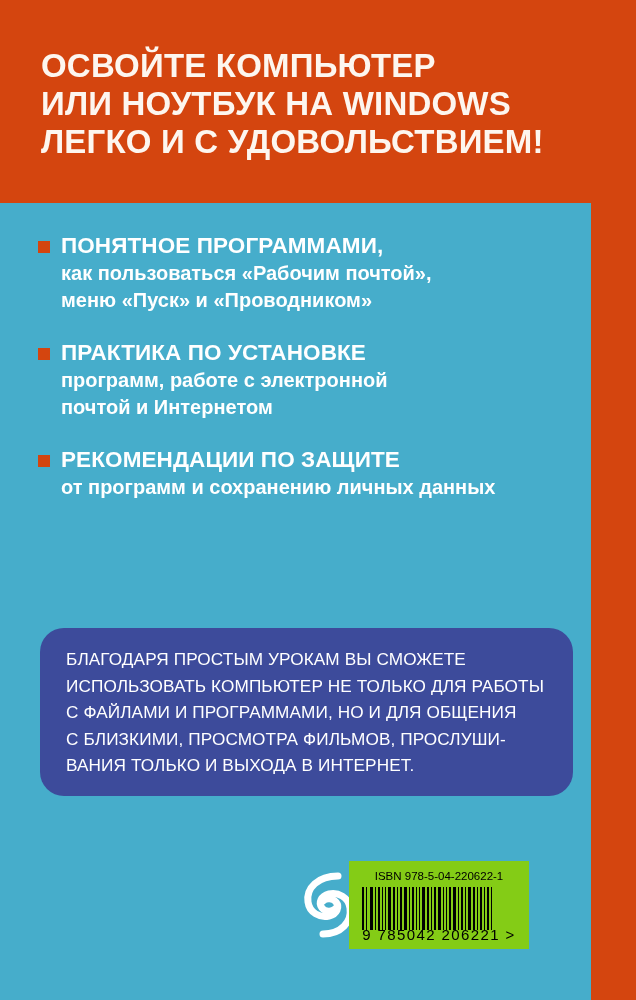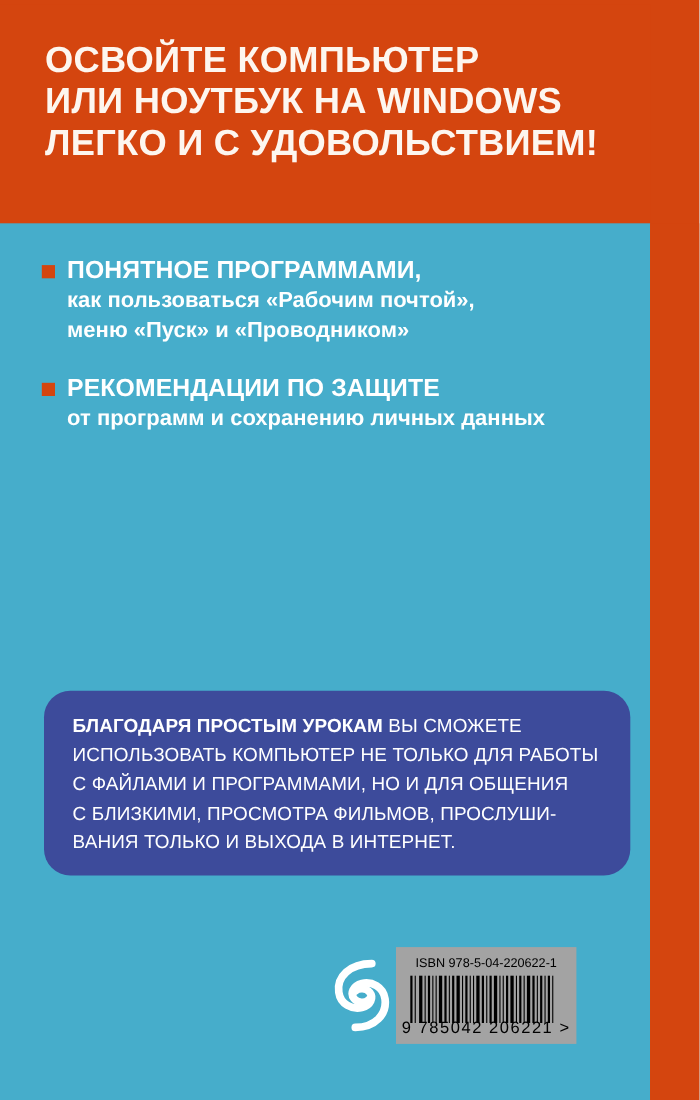--- a/index.html
+++ b/index.html
@@ -13,21 +13,21 @@
   .cover {
     position: relative;
     width: 636px;
     height: 1000px;
     overflow: hidden;
     background: #d4450f;
   }
   
   .headline-band {
     position: absolute;
-    left: 0; top: 4px;
+    left: 0; top: 16px;
     width: 591px;
     height: 203px;
     background: #d4450f;
   }
   .headline {
     position: absolute;
     left: 41px;
     top: 31px;
     width: 560px;
     color: #fdf6ef;
@@ -107,38 +107,38 @@
     top: 18px;
     right: 18px;
     color: #ffffff;
     font-size: 17.2px;
     line-height: 26.5px;
     letter-spacing: 0.1px;
     white-space: pre-line;
     font-weight: normal;
   }
   .callout-lead {
-    font-weight: bold;
+    font-weight: normal;
   }
   
   .logo {
     position: absolute;
     left: 296px;
     top: 866px;
     width: 66px;
     height: 78px;
   }
   
   .barcode-box {
     position: absolute;
-    left: 360px;
+    left: 349px;
     top: 861px;
-    width: 164px;
+    width: 180px;
     height: 88px;
-    background: #a3a3a3;
+    background: #84cc16;
   }
   .isbn-text {
     position: absolute;
     left: 0;
     top: 9px;
     width: 100%;
     text-align: center;
     color: #000000;
     font-size: 11.5px;
     font-family: "Liberation Sans", sans-serif;
@@ -187,20 +187,26 @@
   <div class="bullets">
 
 
     <div class="bullet">
       <span class="bullet-marker"></span>
       <div class="bullet-head">ПОНЯТНОЕ ПРОГРАММАМИ,</div>
       <div class="bullet-sub">как пользоваться «Рабочим почтой»,
 меню «Пуск» и «Проводником»</div>
     </div>
 
+    <div class="bullet">
+      <span class="bullet-marker"></span>
+      <div class="bullet-head">ПРАКТИКА ПО УСТАНОВКЕ</div>
+      <div class="bullet-sub">программ, работе с электронной
+почтой и Интернетом</div>
+    </div>
 
     <div class="bullet">
       <span class="bullet-marker"></span>
       <div class="bullet-head">РЕКОМЕНДАЦИИ ПО ЗАЩИТЕ</div>
       <div class="bullet-sub">от программ и сохранению личных данных</div>
     </div>
 
   </div>
 
   <div class="callout">

